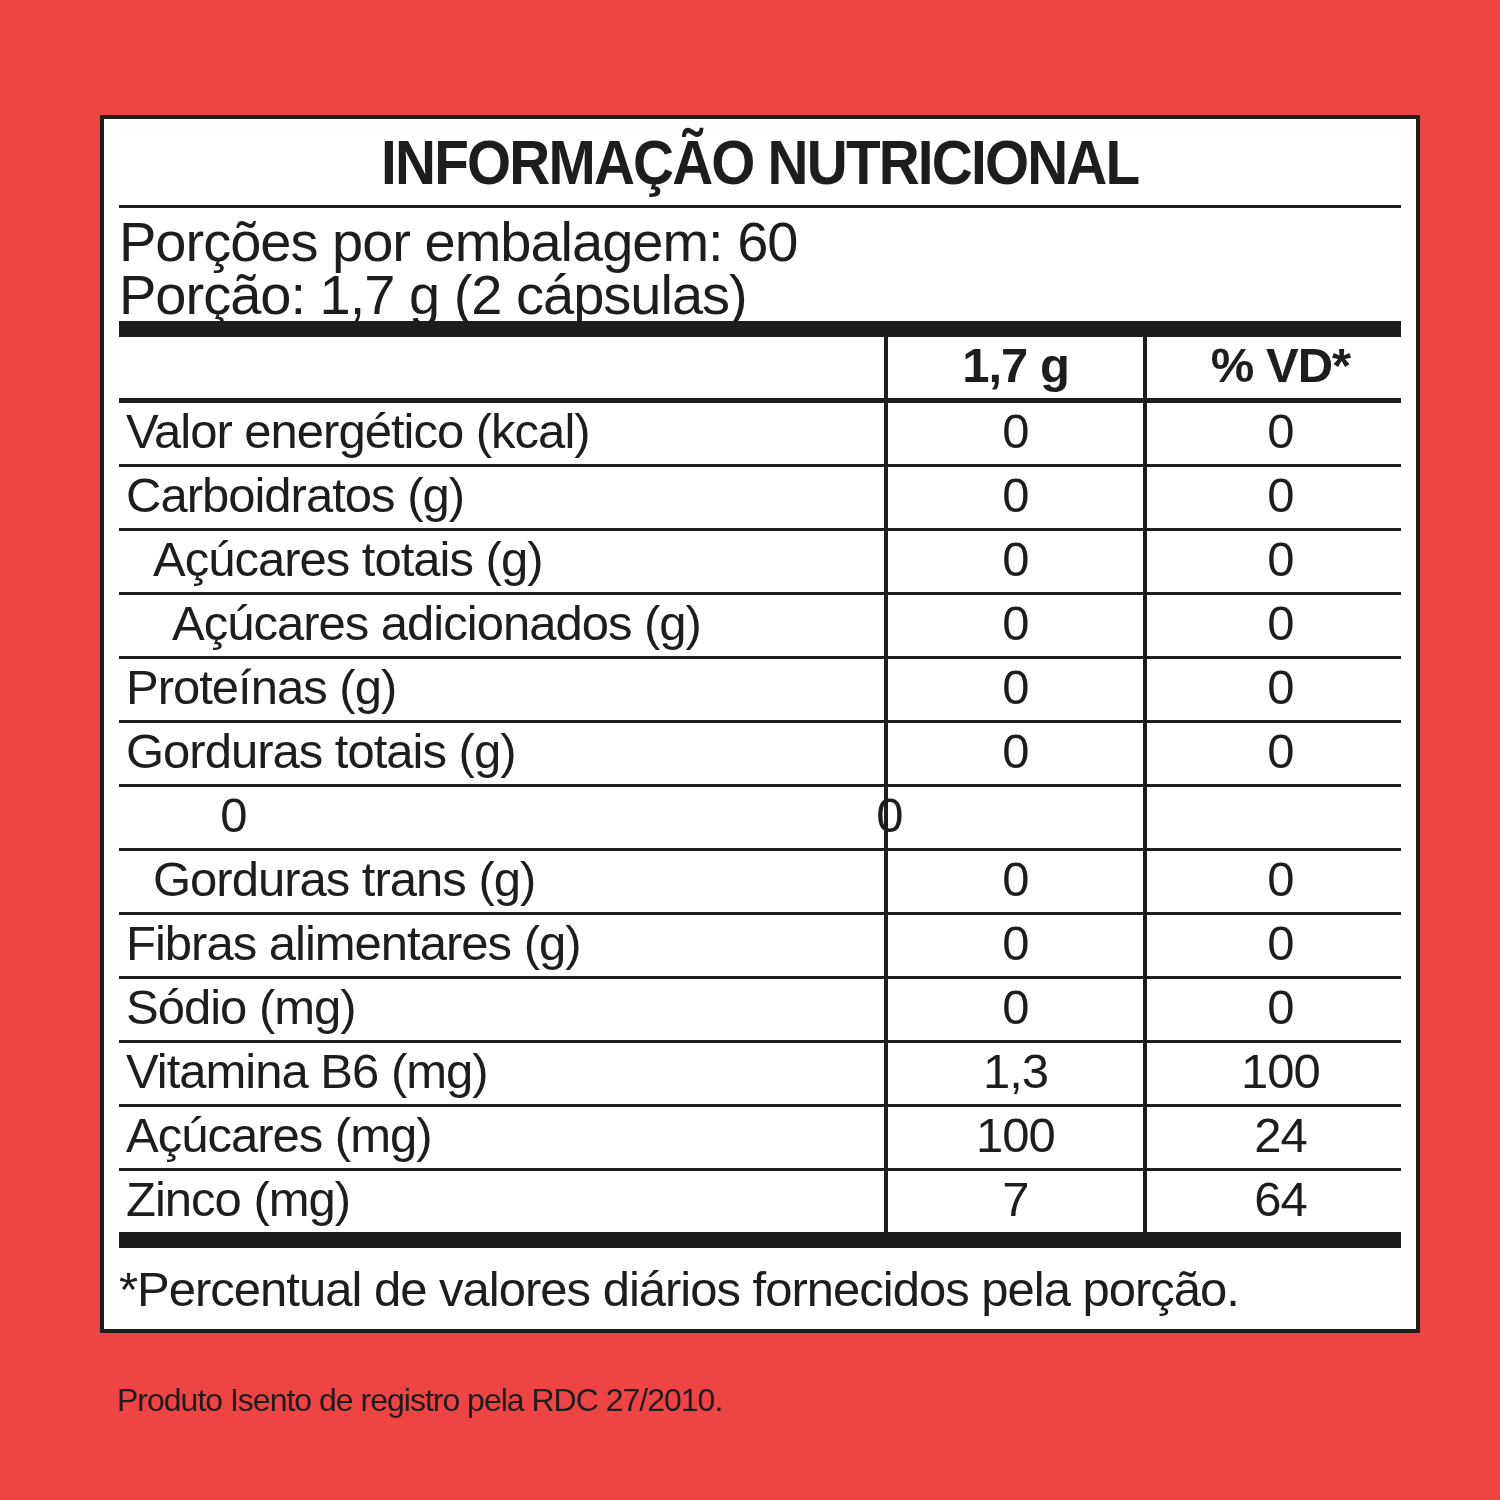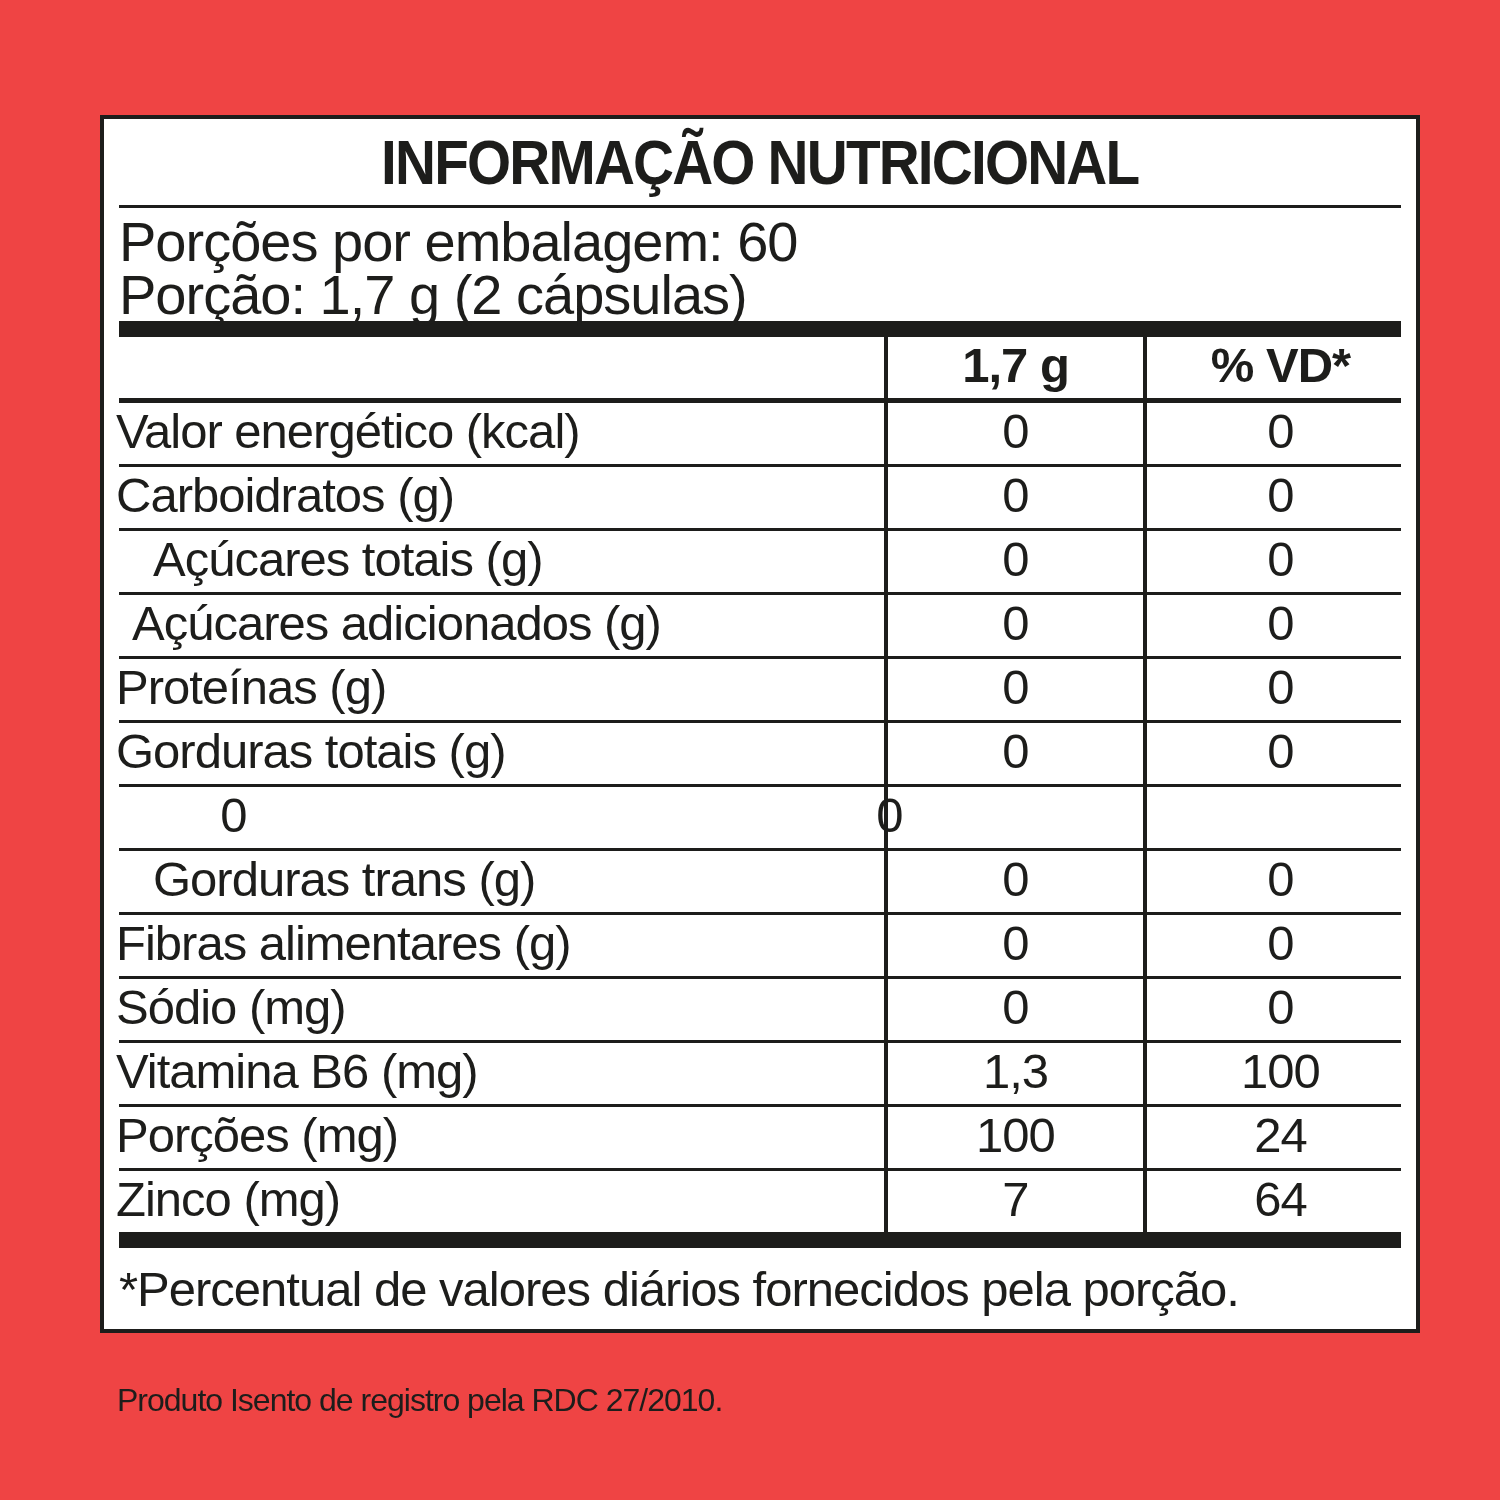--- a/index.html
+++ b/index.html
@@ -24,23 +24,23 @@
     height:106px;box-sizing:content-box;
   }
   .thick-bar{height:16px;background:#1d1d1b;margin:0 15px;}
   .table{position:relative;}
   .vline{position:absolute;top:0;bottom:0;width:4px;background:#1d1d1b;}
   .vline.v1{left:780px;}
   .vline.v2{left:1039px;}
   .row{display:flex;height:61px;align-items:flex-start;font-size:49px;letter-spacing:-1px;}
   .row.header{font-weight:bold;}
   .cell{box-sizing:border-box;}
-  .c-label{width:782px;padding-left:12px;white-space:nowrap;overflow:hidden;}
+  .c-label{width:782px;padding-left:22px;white-space:nowrap;overflow:hidden;}
   .c-label.ind-1{padding-left:49px;}
-  .c-label.ind-2{padding-left:28px;}
+  .c-label.ind-2{padding-left:68px;}
   .c-val{width:259px;text-align:center;}
   .c-vd{flex:1;text-align:center;}
   .hline{height:5px;background:#1d1d1b;margin:0 15px;}
   .rline{height:3px;background:#1d1d1b;margin:0 15px;}
   .footnote{
     height:82px;display:flex;align-items:center;padding:0 15px;
     font-size:49px;letter-spacing:-1px;white-space:nowrap;
   }
   .reg-note{
     position:absolute;left:117px;top:1350px;font-size:32px;letter-spacing:-1px;
@@ -137,21 +137,21 @@
             <div class="cell c-vd">0</div>
           </div>
           <div class="rline"></div>
           <div class="row">
             <div class="cell c-label ind-0">Vitamina B6 (mg)</div>
             <div class="cell c-val">1,3</div>
             <div class="cell c-vd">100</div>
           </div>
           <div class="rline"></div>
           <div class="row">
-            <div class="cell c-label ind-0">Porções (mg)</div>
+            <div class="cell c-label ind-0">Açúcares (mg)</div>
             <div class="cell c-val">100</div>
             <div class="cell c-vd">24</div>
           </div>
           <div class="rline"></div>
           <div class="row">
             <div class="cell c-label ind-0">Zinco (mg)</div>
             <div class="cell c-val">7</div>
             <div class="cell c-vd">64</div>
           </div>
         </div>

